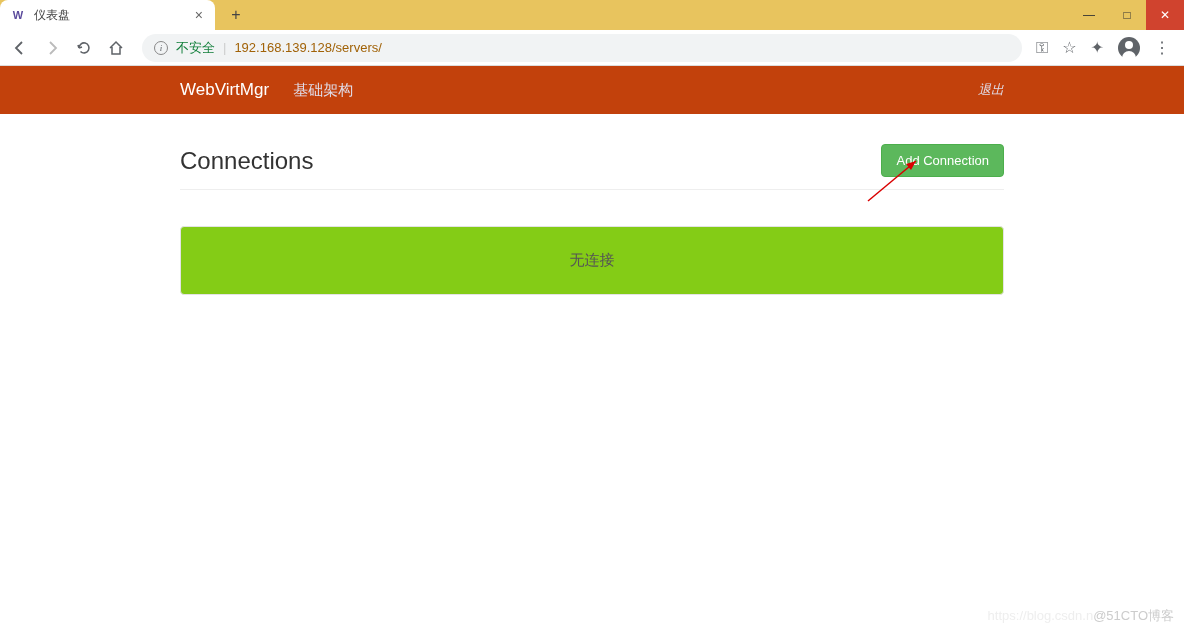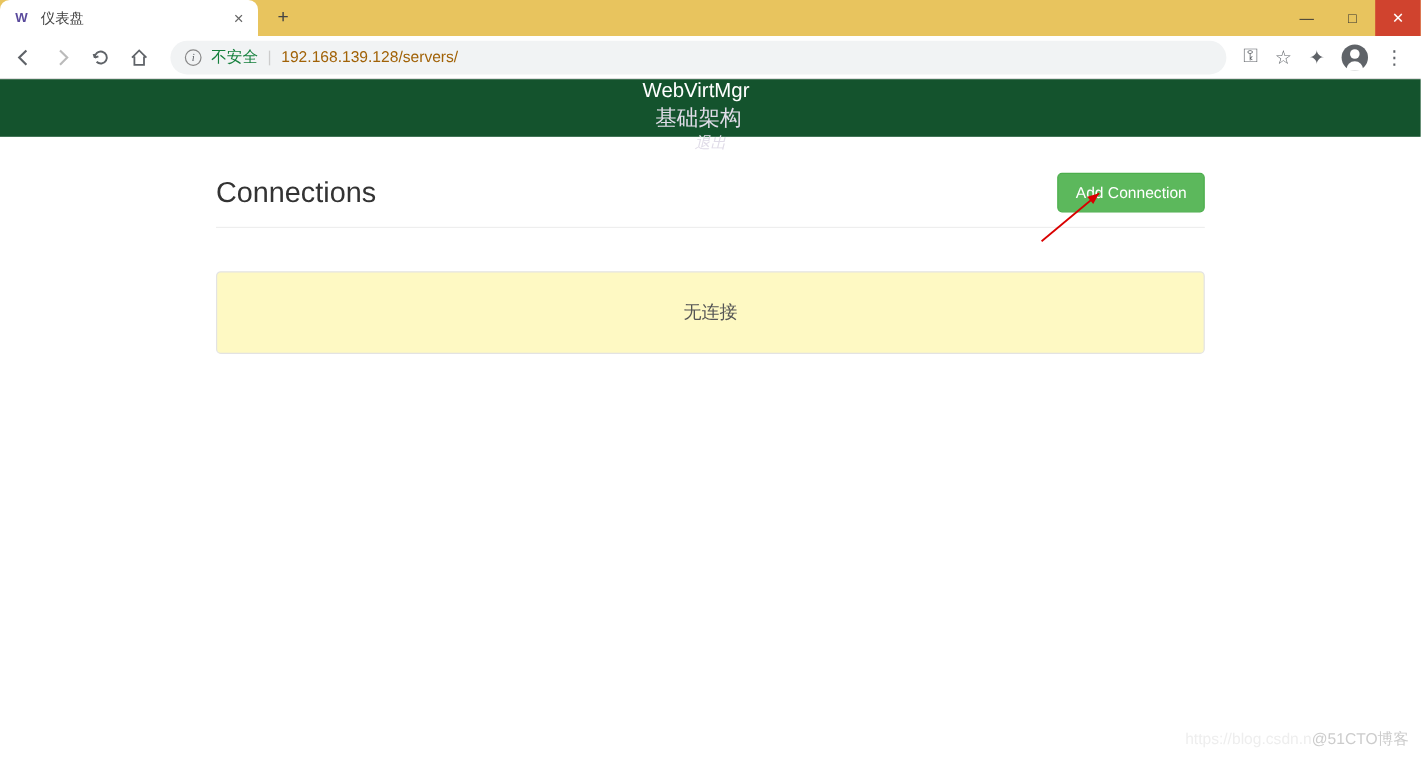--- a/index.html
+++ b/index.html
@@ -183,34 +183,33 @@
       bottom: 0;
       left: 4px;
       width: 14px;
       height: 8px;
       background: #fff;
       border-radius: 8px 8px 0 0;
     }
     
     .app-navbar {
       height: 48px;
-      background: #14532d;
-      display: flex;
-      align-items: center;
-      padding: 0 180px;
+      background: #c2410c;
+      display: flex;
+      align-items: center;
+      padding: 12px 180px;
       color: #fff;
-      flex-direction: column;
     }
     .brand {
       font-size: 17px;
       font-weight: 400;
       margin-right: 24px;
     }
     .nav-link {
-      font-size: 18px;
+      font-size: 15px;
       color: #e0dce8;
       margin-right: 20px;
     }
     .nav-spacer {
       flex: 1;
     }
     .nav-logout {
       font-size: 13px;
       color: #e0dce8;
       margin-right: 0;
@@ -236,21 +235,21 @@
     .btn-add {
       background: #5cb85c;
       border: 1px solid #4cae4c;
       color: #fff;
       padding: 8px 14px;
       border-radius: 4px;
       font-size: 13px;
       cursor: pointer;
     }
     .well {
-      background: #fef9c3;
+      background: #84cc16;
       border: 1px solid #e3e3e3;
       border-radius: 4px;
       padding: 24px;
       text-align: center;
       color: #555;
       font-size: 15px;
     }
     
     .annotation-arrow {
       position: absolute;

